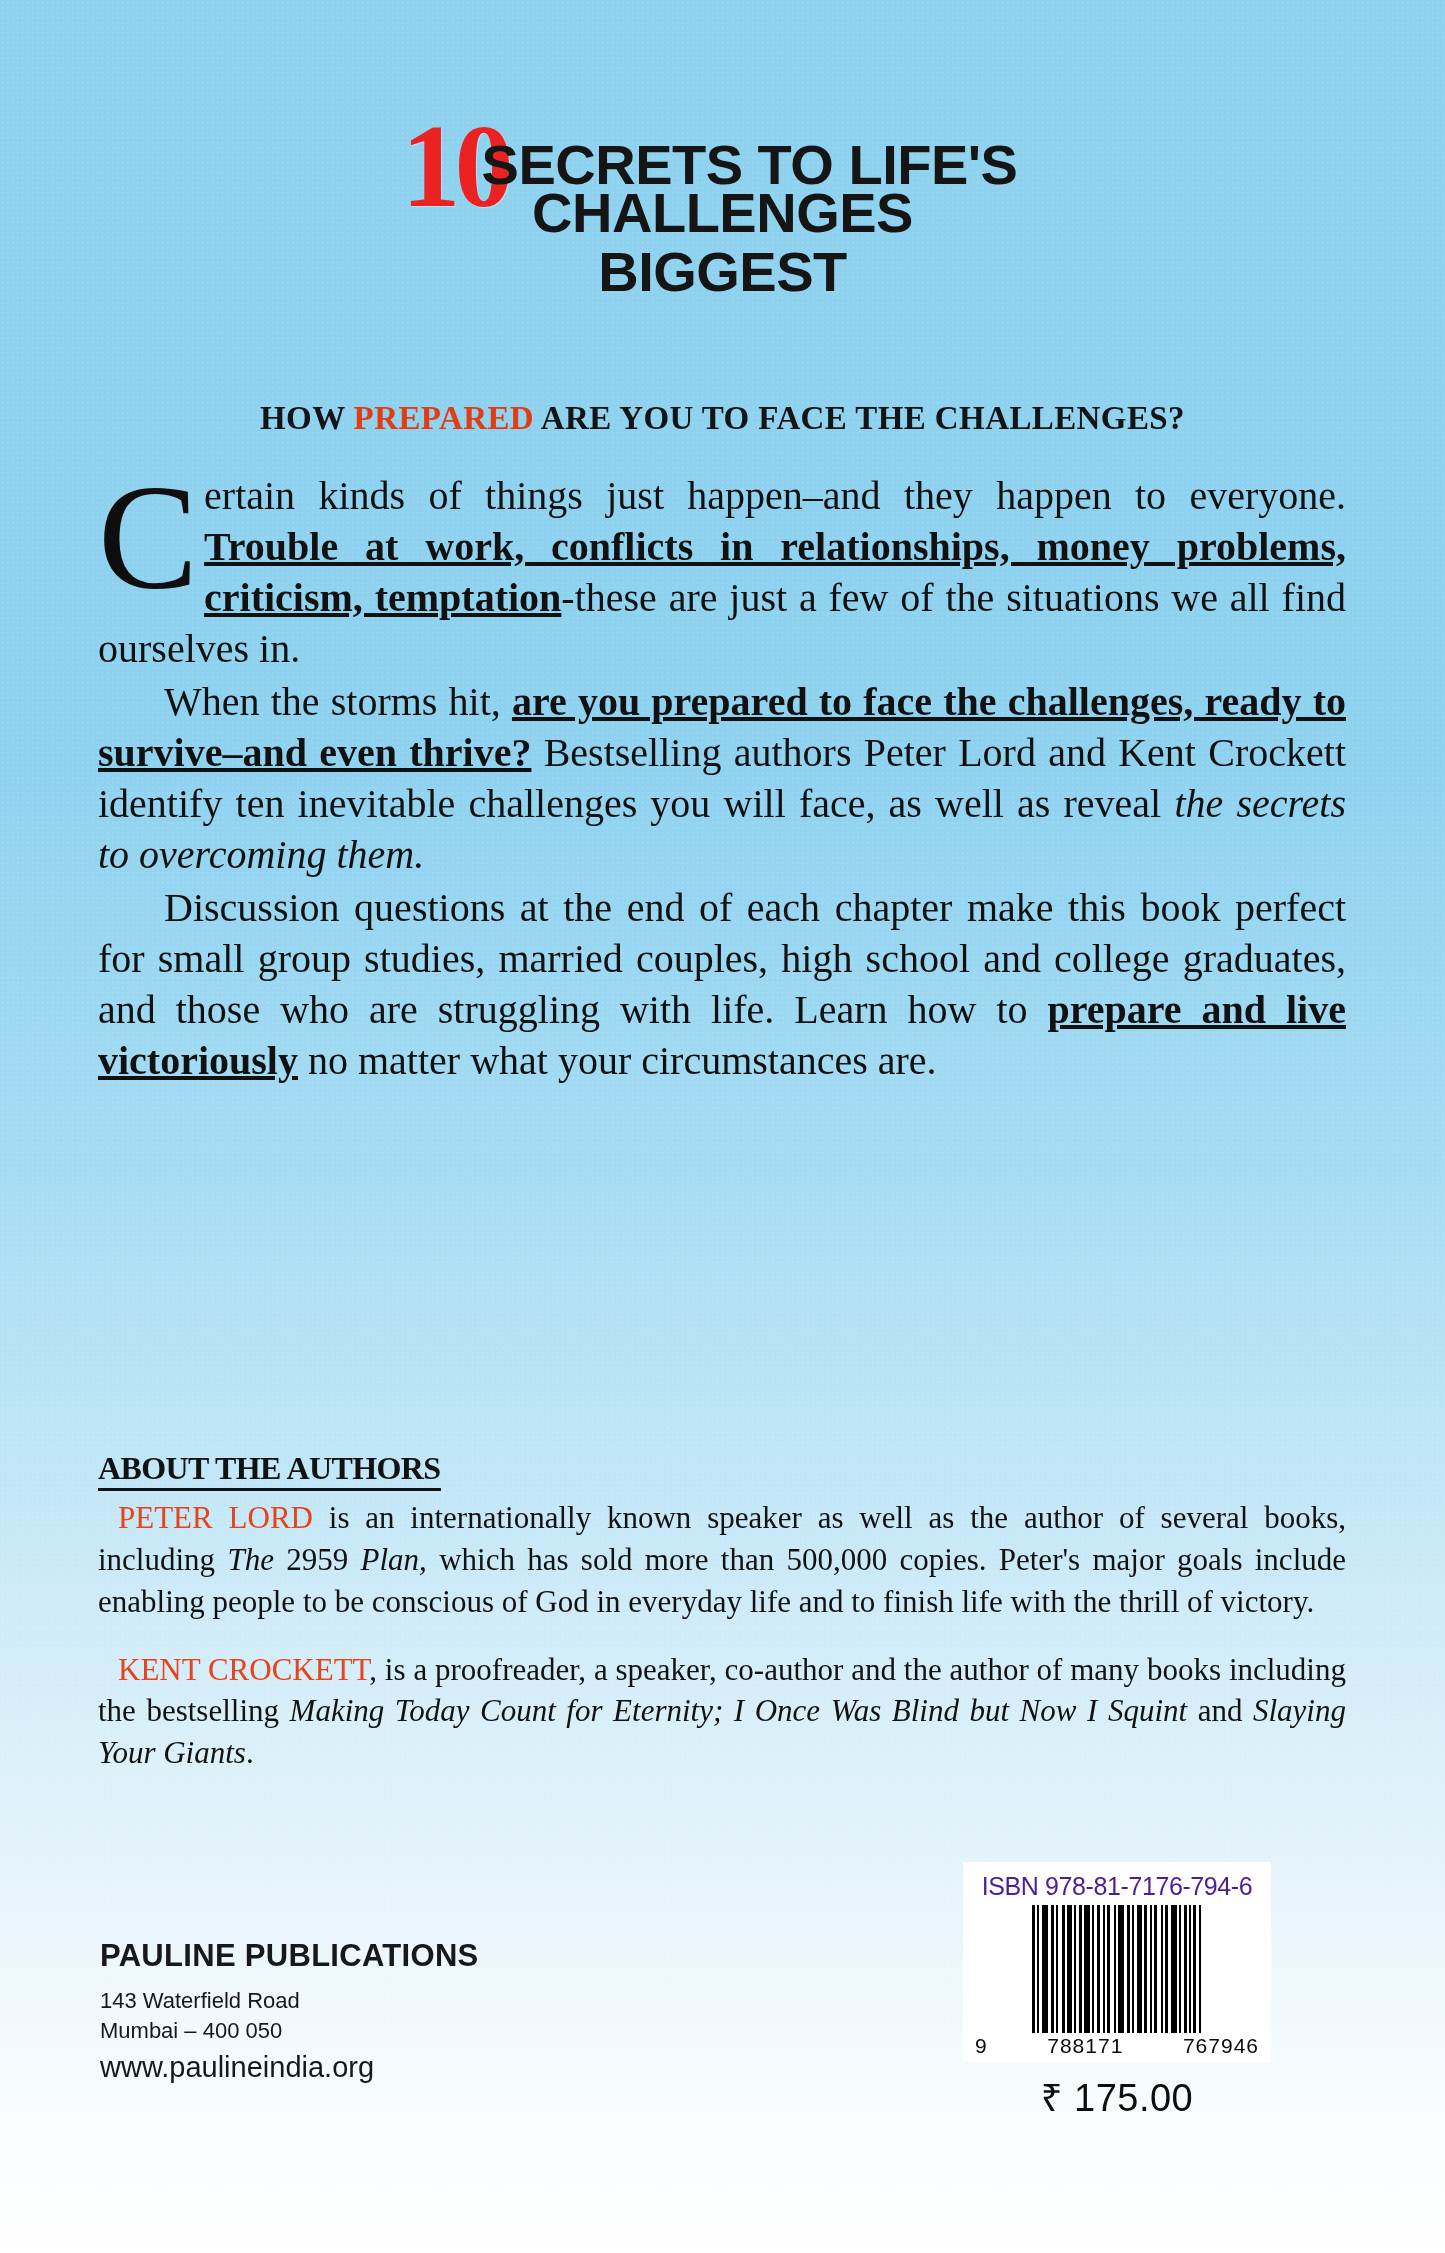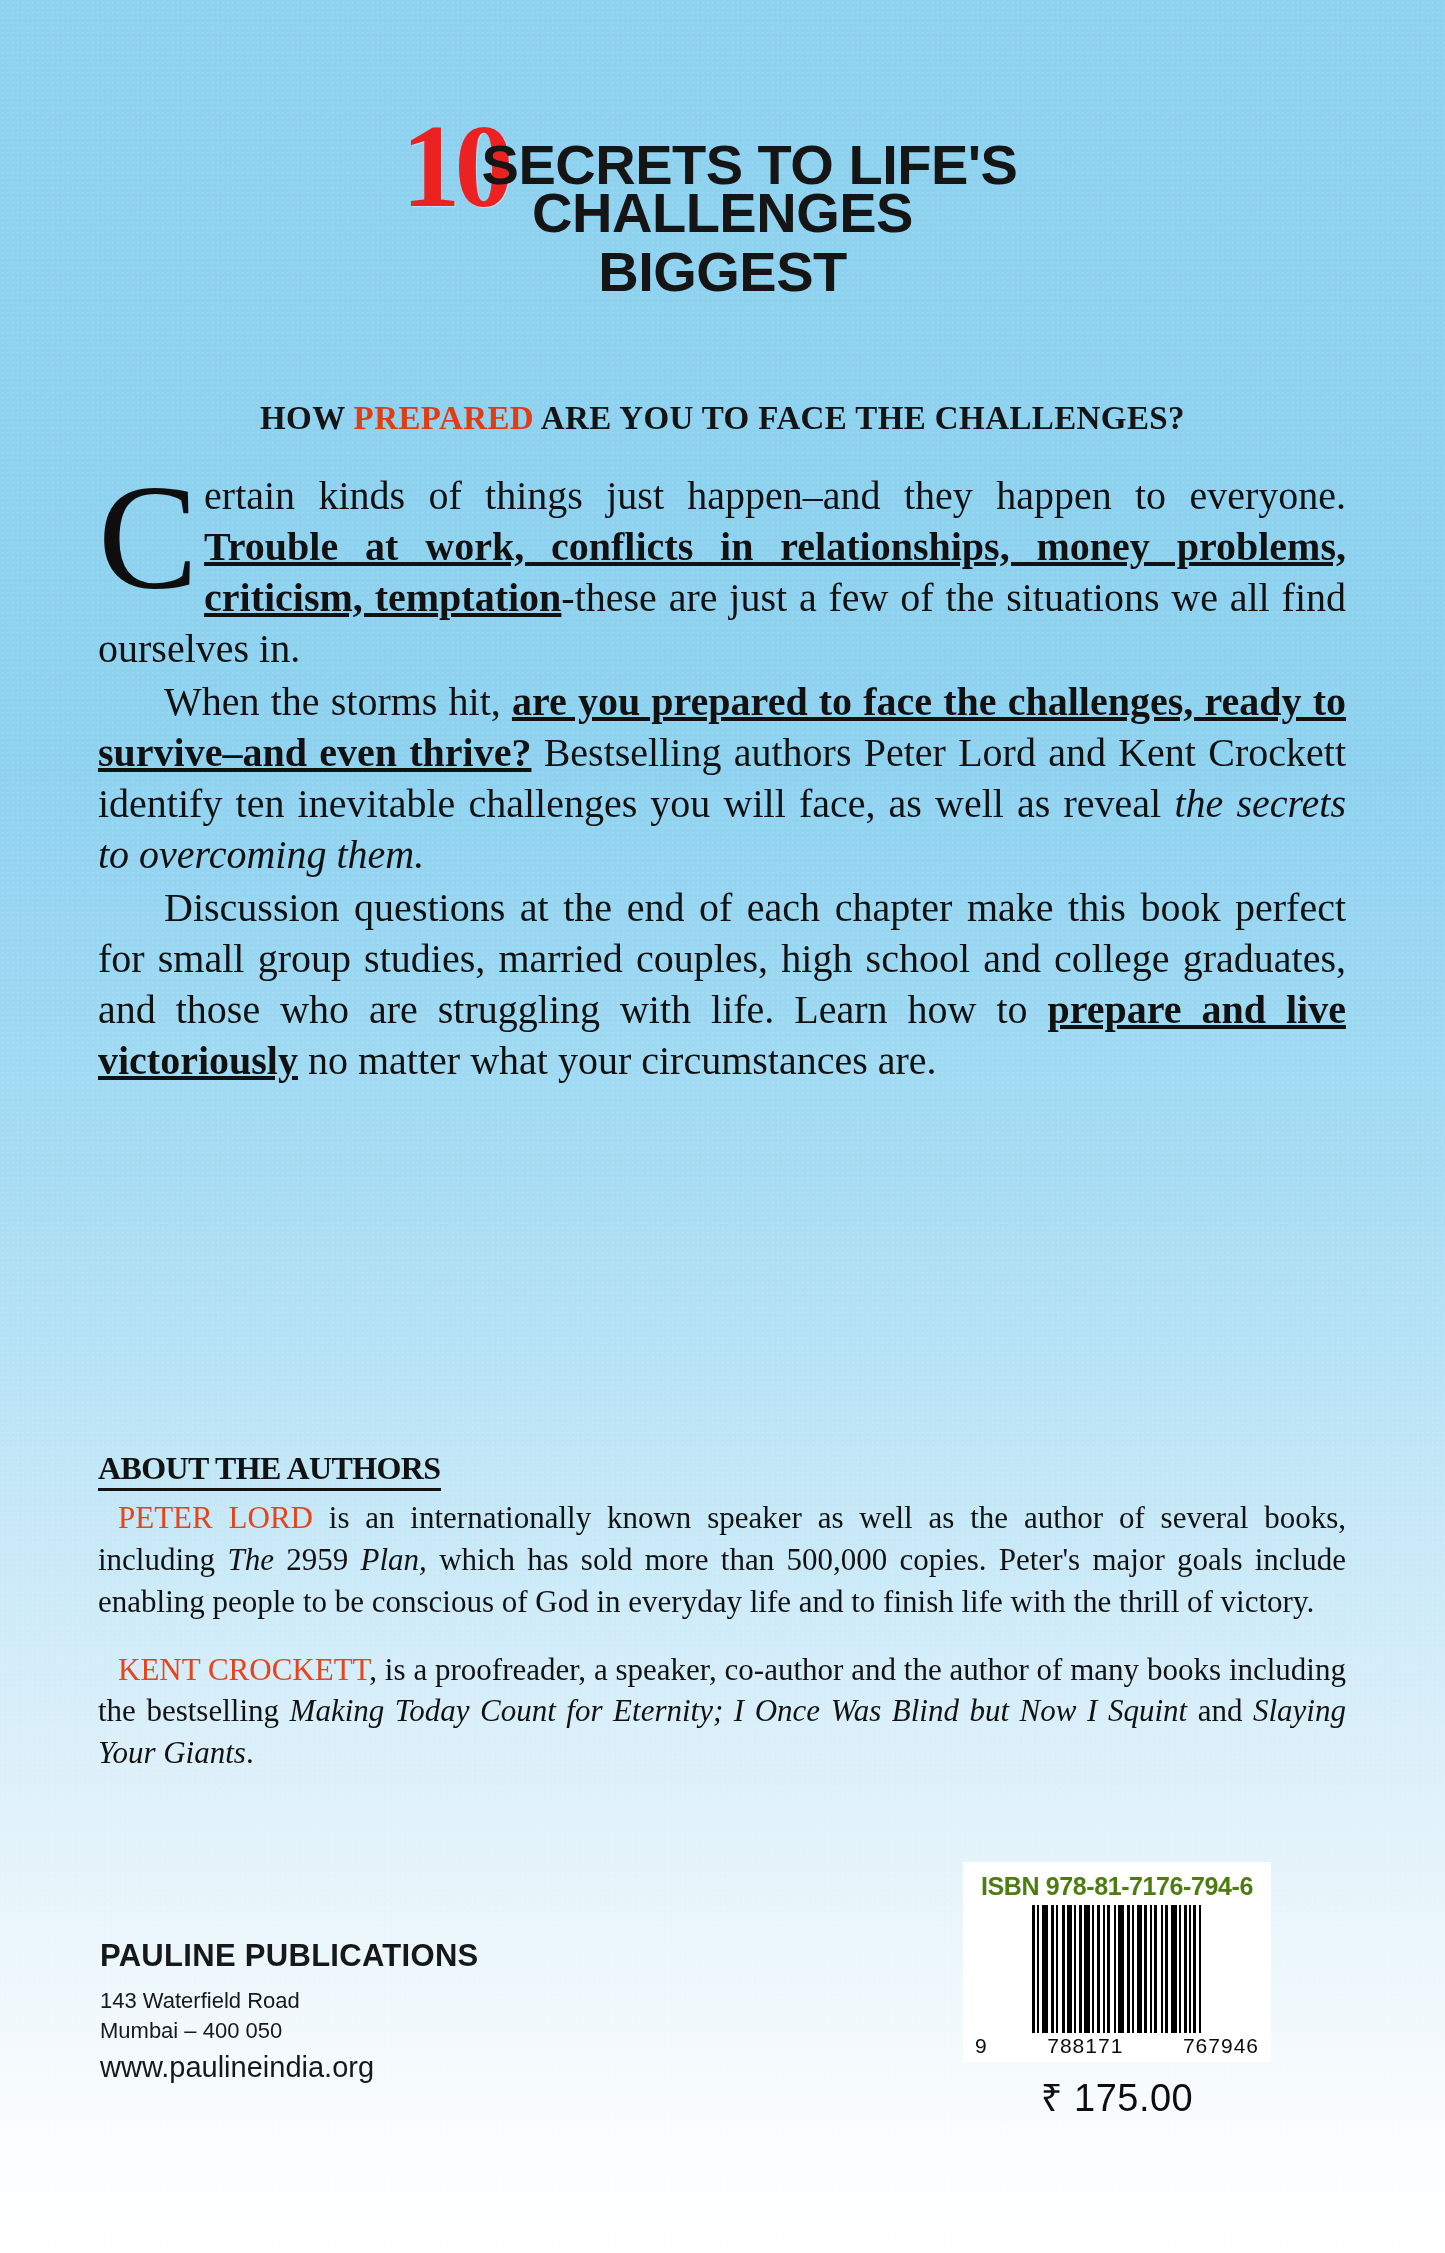--- a/index.html
+++ b/index.html
@@ -202,26 +202,25 @@
     left: 963px;
     width: 308px;
   }
   #barcode-card {
     background: #ffffff;
     padding: 10px 10px 4px 10px;
   }
   #isbn-text {
     font-family: "Liberation Sans", sans-serif;
     font-size: 25px;
-    color: #4d7c0f;
+    color: #4c1d95;
     text-align: center;
     letter-spacing: -0.4px;
     margin-bottom: 4px;
     white-space: nowrap;
-    font-weight: bold;
   }
   #bars {
     display: flex;
     align-items: flex-end;
     height: 128px;
     gap: 0;
     justify-content: center;
   }
   #bars span {
     display: block;

